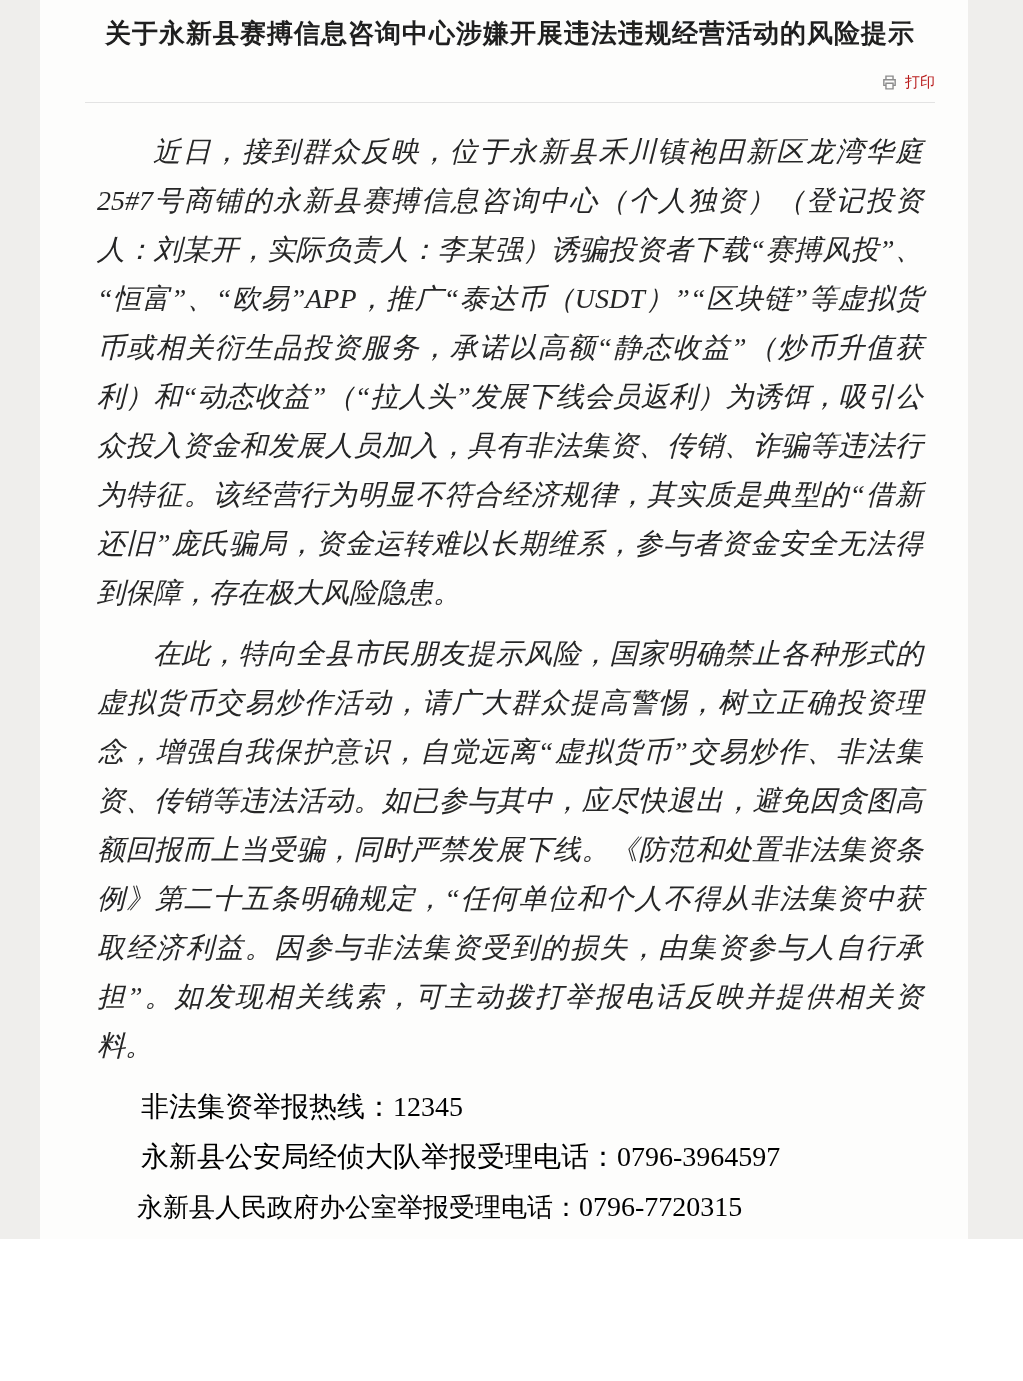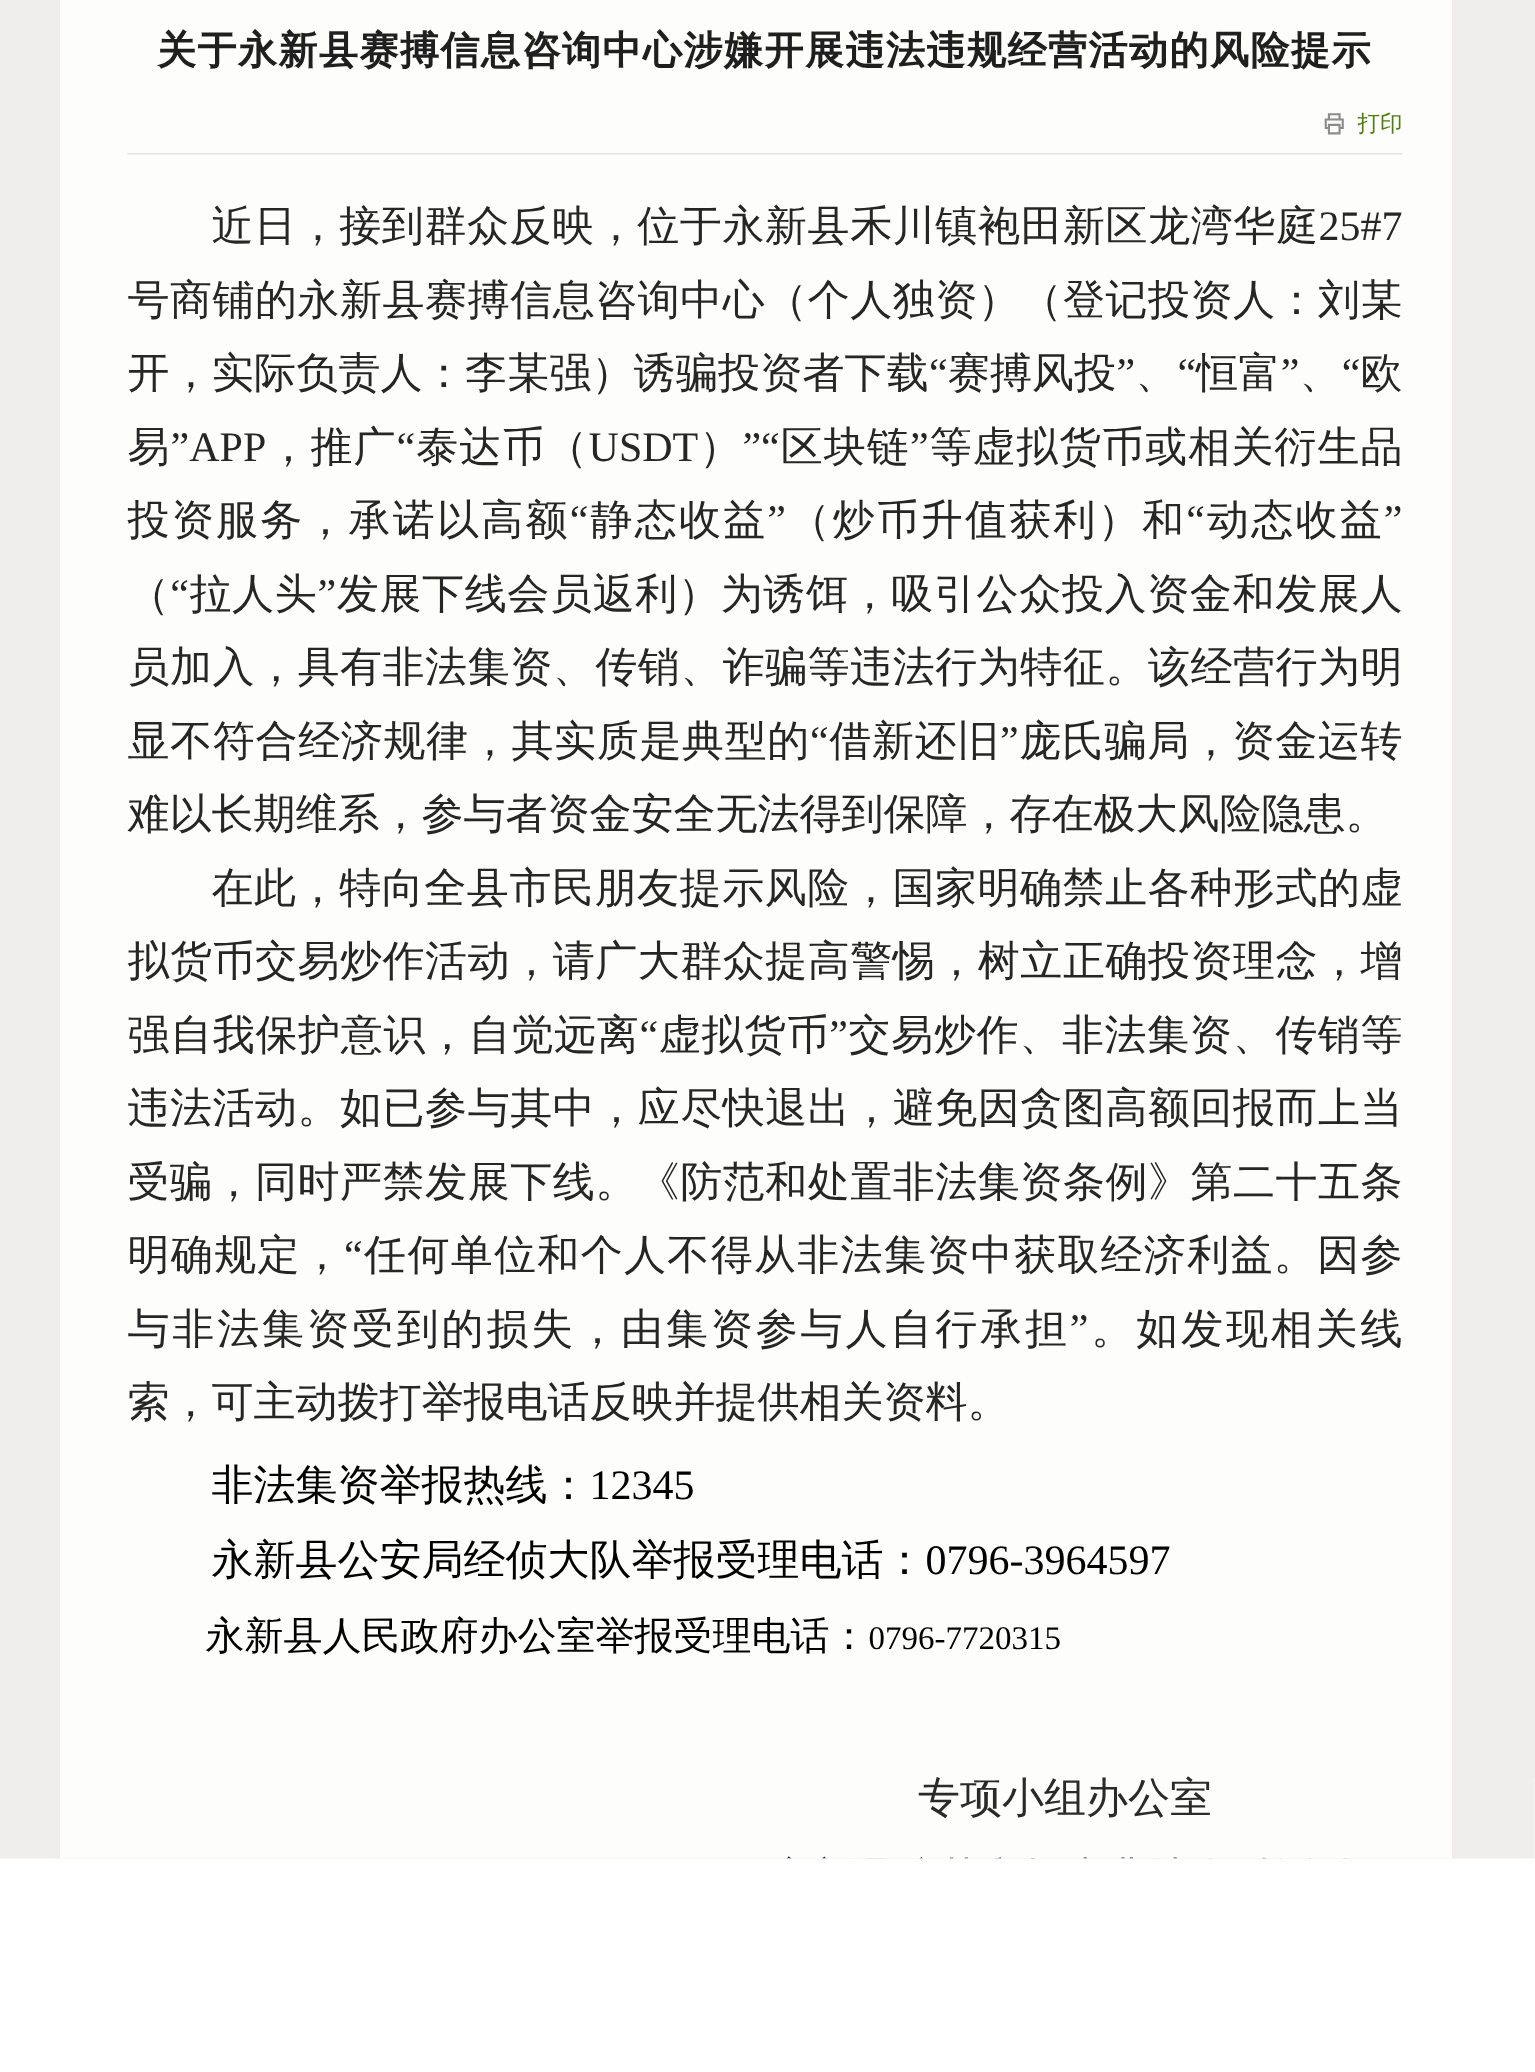--- a/index.html
+++ b/index.html
@@ -27,50 +27,50 @@
     letter-spacing:1px;
     color:#1f1f1f;
   }
   .print-row{
     margin-top:18px;
     height:24px;
     display:flex;
     justify-content:flex-end;
     align-items:center;
     gap:7px;
-    color:#4d7c0f;
+    color:#b91c1c;
     font-family:Liberation Mono, monospace;
     font-size:15px;
     cursor:pointer;
   }
   .divider{
     margin-top:8px;
     border-bottom:1px solid #e3e3e3;
     height:0;
   }
 
   .article{
     margin-top:24px;
     font-size:28px;
     line-height:49px;
     color:#262626;
     text-align:justify;
   }
-  .article p{margin:0;text-indent:2em;}
+  .article p{margin:12px;text-indent:2em;font-style:italic;}
 
   .hotlines{margin-top:6px;}
   .hotline{
     text-indent:2em;
     line-height:50px;
     color:#000000;
     white-space:nowrap;
   }
   .hotline .num{font-family:"Liberation Serif","DejaVu Serif",serif;}
   .hotline.small{font-size:26px;}
-  .hotline.small .num{font-size:22px;font-family:Liberation Serif, serif;}
+  .hotline.small .num{font-size:28px;font-family:Liberation Serif, serif;}
 
   .signature{
     margin-top:56px;
     margin-left:auto;
     margin-right:10px;
     width:430px;
     text-align:center;
     font-size:28px;
     line-height:53px;
     color:#2a2a2a;

